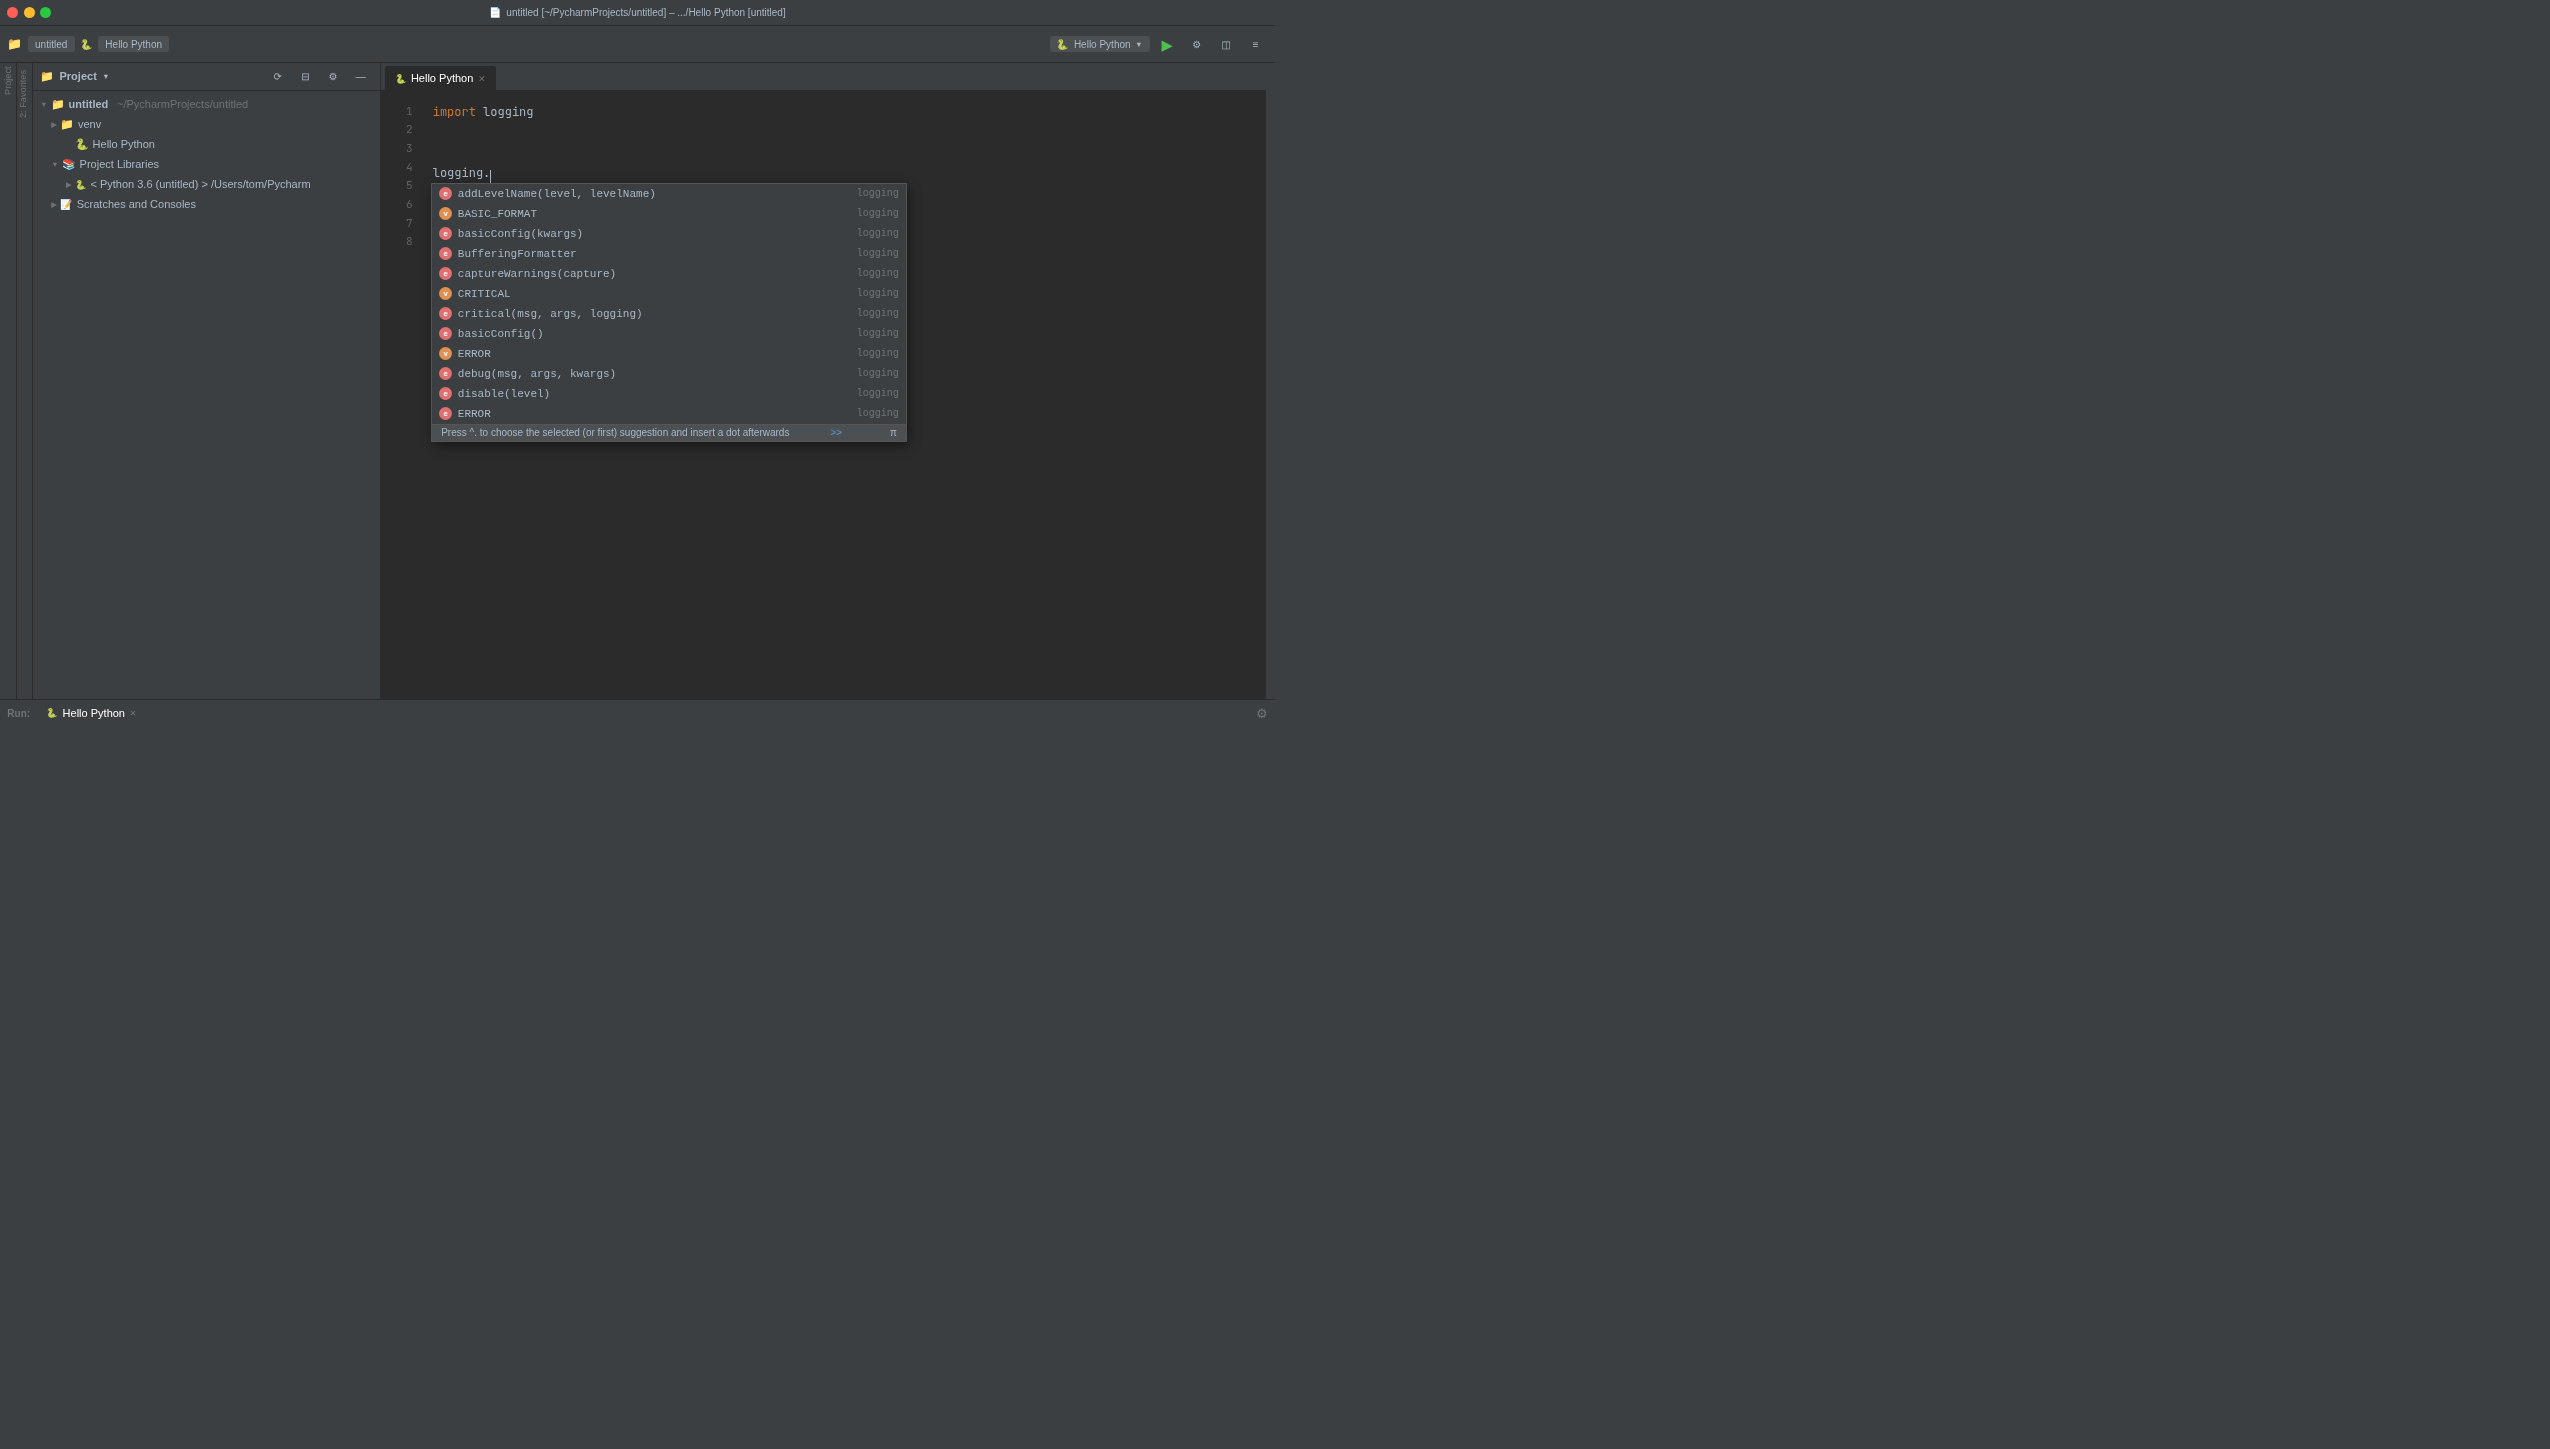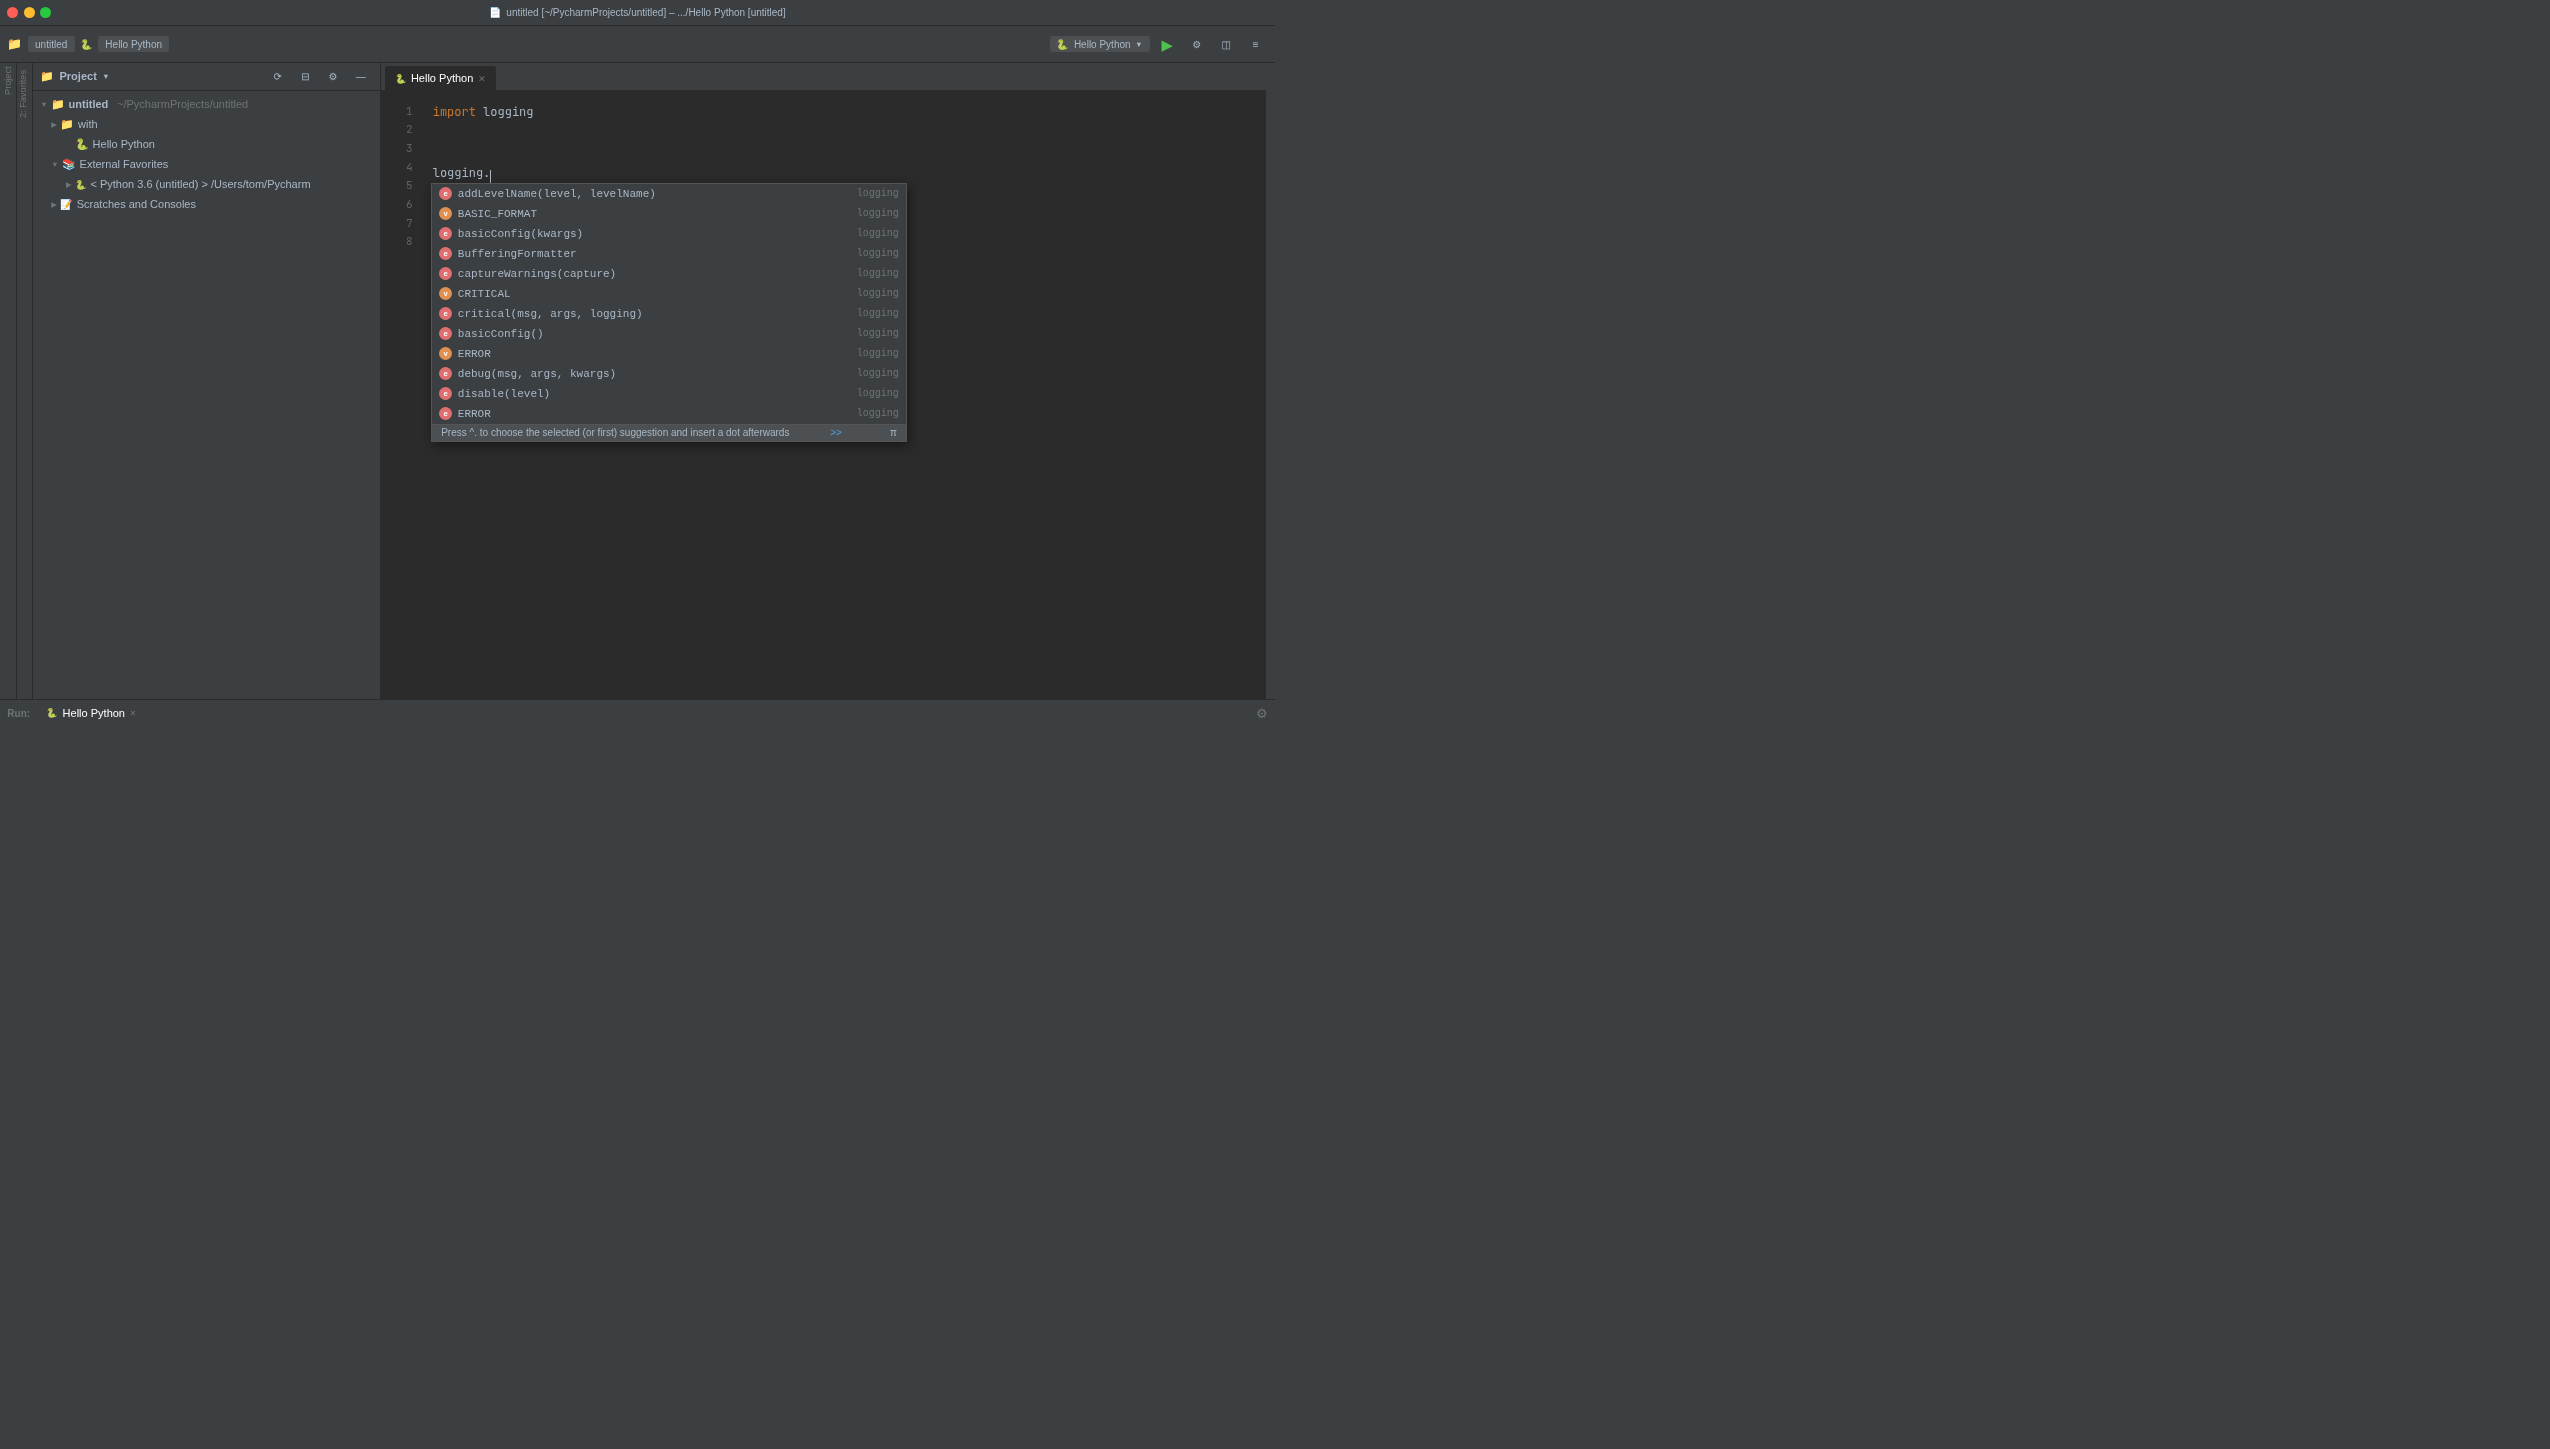--- a/index.html
+++ b/index.html
@@ -482,32 +482,32 @@
       <div class="tree-item">
         <span class="arrow">▼</span>
         <span style="color:#e8c96d;">📁</span>
         <span style="font-weight:600;">untitled</span>
         <span style="color:#6e7375;margin-left:5px;">~/PycharmProjects/untitled</span>
       </div>
 
       <div class="tree-item tree-indent-1">
         <span class="arrow">▶</span>
         <span style="color:#e8c96d;">📁</span>
-        <span>with</span>
+        <span>venv</span>
       </div>
 
       <div class="tree-item tree-indent-2">
         <span style="color:#6897bb;margin-left:9.2px;">🐍</span>
         <span>Hello Python</span>
       </div>
 
       <div class="tree-item tree-indent-1">
         <span class="arrow">▼</span>
         <span style="color:#6897bb;font-size:11px;">📚</span>
-        <span>External Favorites</span>
+        <span>Project Libraries</span>
       </div>
 
       <div class="tree-item tree-indent-2">
         <span class="arrow">▶</span>
         <span style="color:#4fc04f;font-size:9.2px;">🐍</span>
         <span>
           &lt; Python 3.6 (untitled) &gt; /Users/tom/Pycharm
         </span>
       </div>
 

